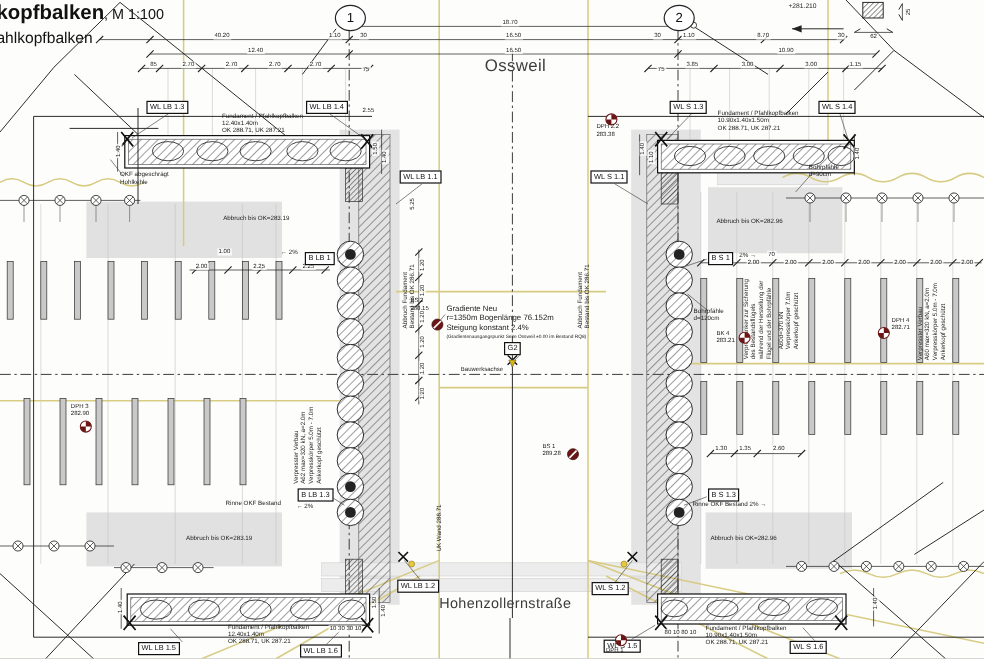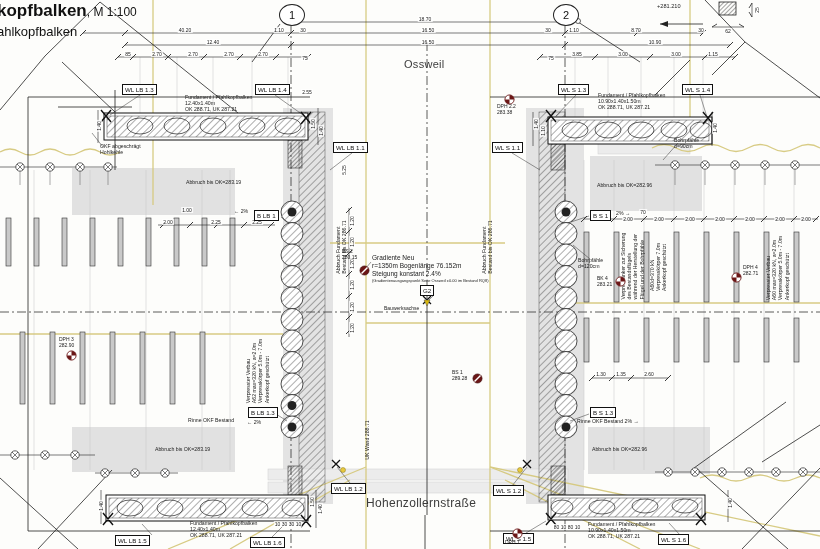--- a/index.html
+++ b/index.html
@@ -279,21 +279,21 @@
   <div class="title-block">
     <div>
       <span class="title-main">kopfbalken</span><span class="title-scale">, M 1:100</span>
     </div>
     <div class="title-sub">ahlkopfbalken</div>
   </div>
 
   <div class="axis-bubble" style="left:279px;top:4px">1</div>
   <div class="axis-bubble" style="left:553px;top:4px">2</div>
 
-  <div class="street" style="left:404px;top:58px;font-size:11px">Ossweil</div>
+  <div class="street" style="left:404px;top:46px;font-size:14px">Ossweil</div>
   <div class="street" style="left:366px;top:496px;font-size:12px">Hohenzollernstraße</div>
 
   <div class="elev" style="left:657px;top:3px">+281.210</div>
 
   <div id="overlay" class="overlay">
       <div class="boxed-label" style="left: 122px; top: 84px;">WL LB 1.3</div>
       <div class="boxed-label" style="left: 255px; top: 84px;">WL LB 1.4</div>
       <div class="boxed-label" style="left: 333px; top: 142px;">WL LB 1.1</div>
       <div class="boxed-label" style="left: 492px; top: 142px;">WL S 1.1</div>
       <div class="boxed-label" style="left: 558px; top: 84px;">WL S 1.3</div>

